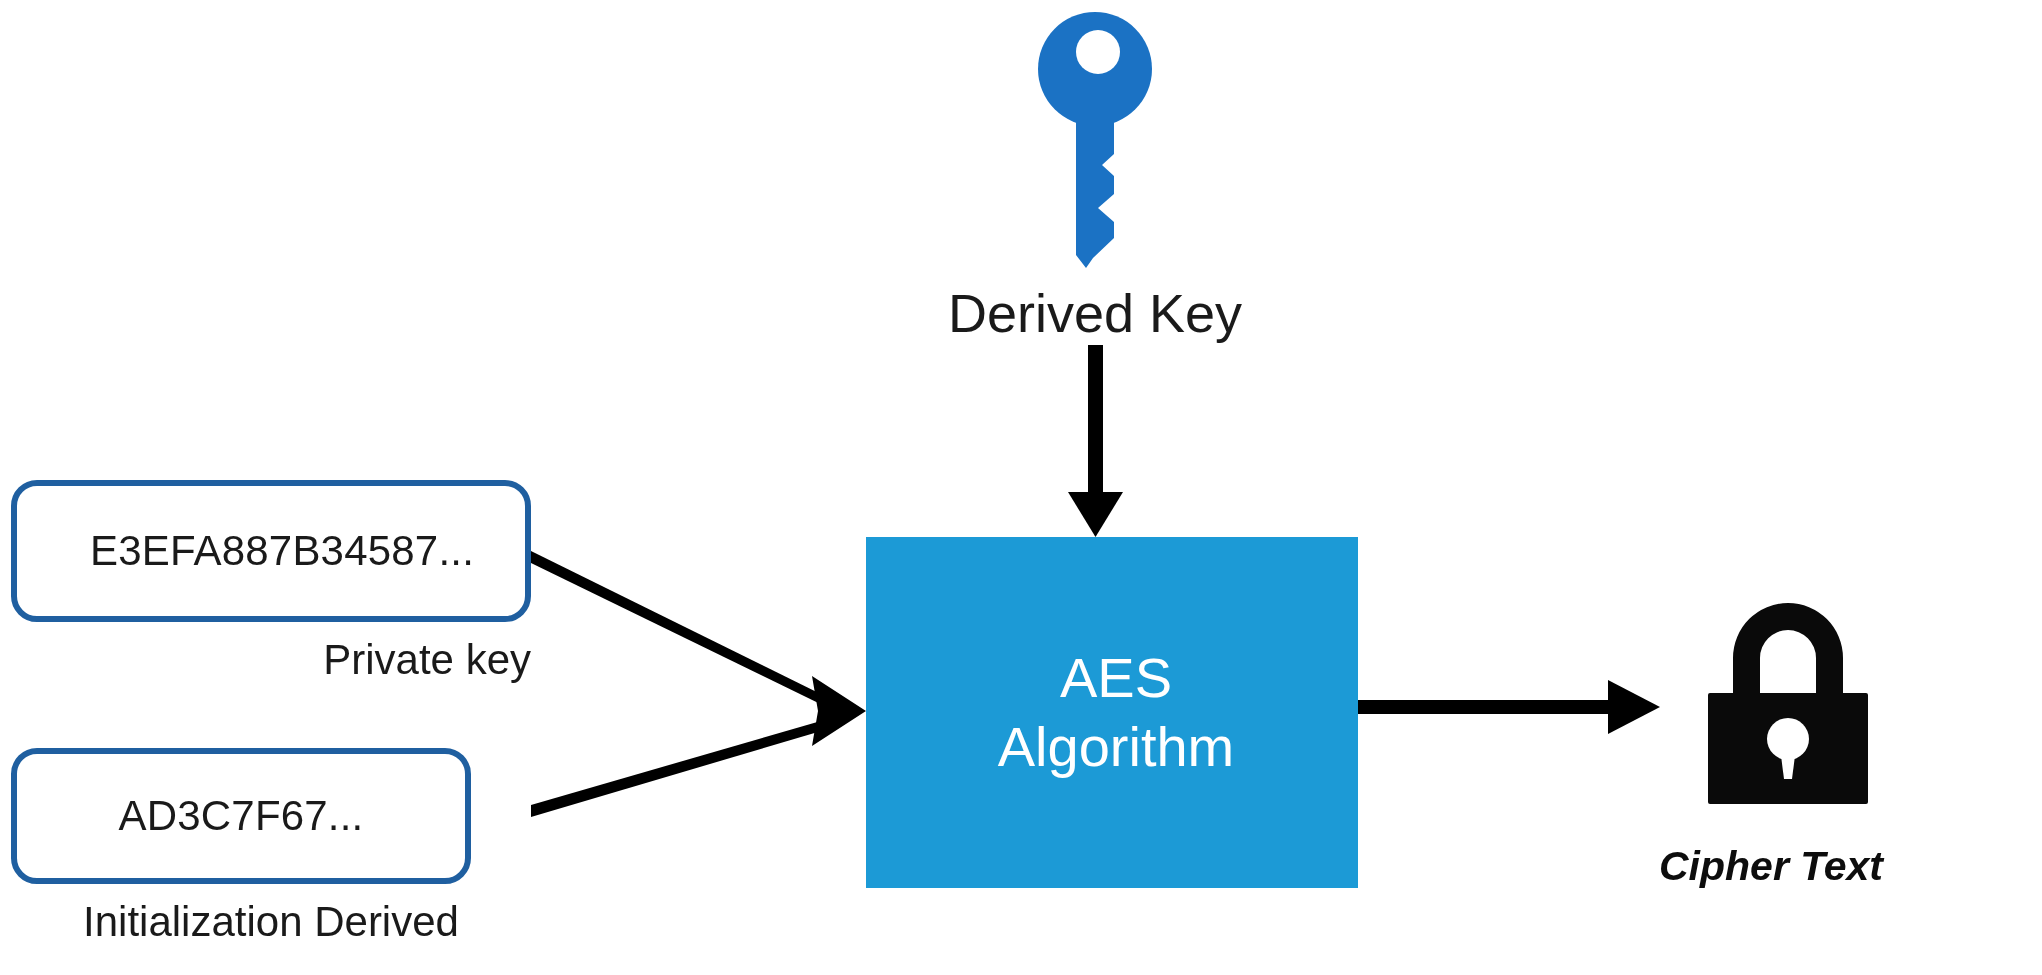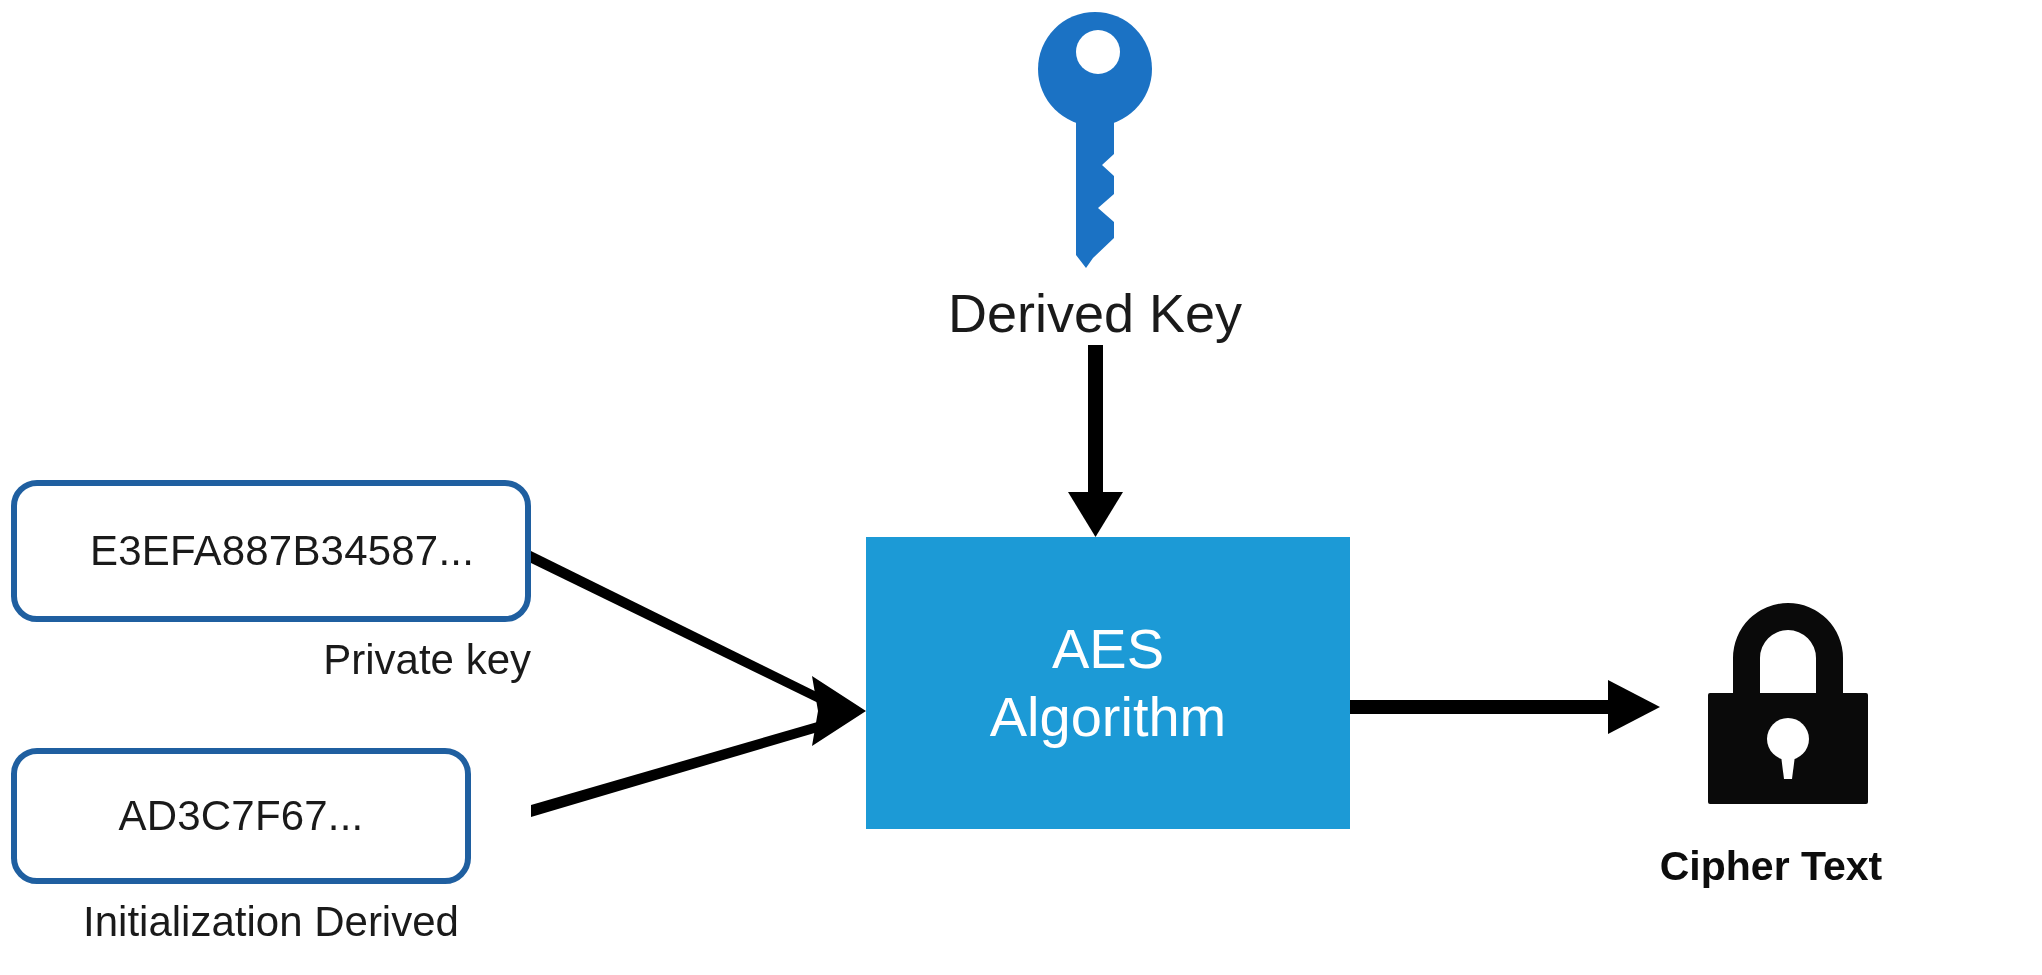--- a/index.html
+++ b/index.html
@@ -54,26 +54,27 @@
   }
   #caption-private-key { left: 11px; top: 636px; width: 520px; text-align: right; }
   #caption-iv          { left: 0px;  top: 898px; width: 542px; }
 
   
   #aes-block {
     position: absolute;
     left: 866px;
     top: 537px;
     width: 484px;
-    height: 292px;
+    height: 351px;
     background: #1C9AD6;
     display: flex;
     flex-direction: column;
     align-items: center;
     justify-content: center;
+    padding-left: 8px;
   }
   #aes-block .aes-line {
     font-size: 56px;
     color: #ffffff;
     line-height: 1.22;
     white-space: nowrap;
   }
 
   
   #derived-key-icon {
@@ -106,21 +107,21 @@
     position: absolute;
     left: 1500px;
     top: 840px;
     width: 542px;
     text-align: center;
     font-weight: bold;
     font-size: 41px;
     color: #0d0d0d;
     line-height: 1.28;
   }
-  #cipher-caption .cap-line { white-space: nowrap; display: block; }
+  #cipher-caption .cap-line { white-space: nowrap; display: block; font-style: italic; }
 </style>
 </head>
 <body>
 
 <div id="canvas">
 
   <svg class="layer-svg" viewBox="0 0 2042 975" xmlns="http://www.w3.org/2000/svg">
 
     <g>
       <path d="M 531 551 L 845 706 L 845 716 L 531 563 Z" fill="#000000"></path>

